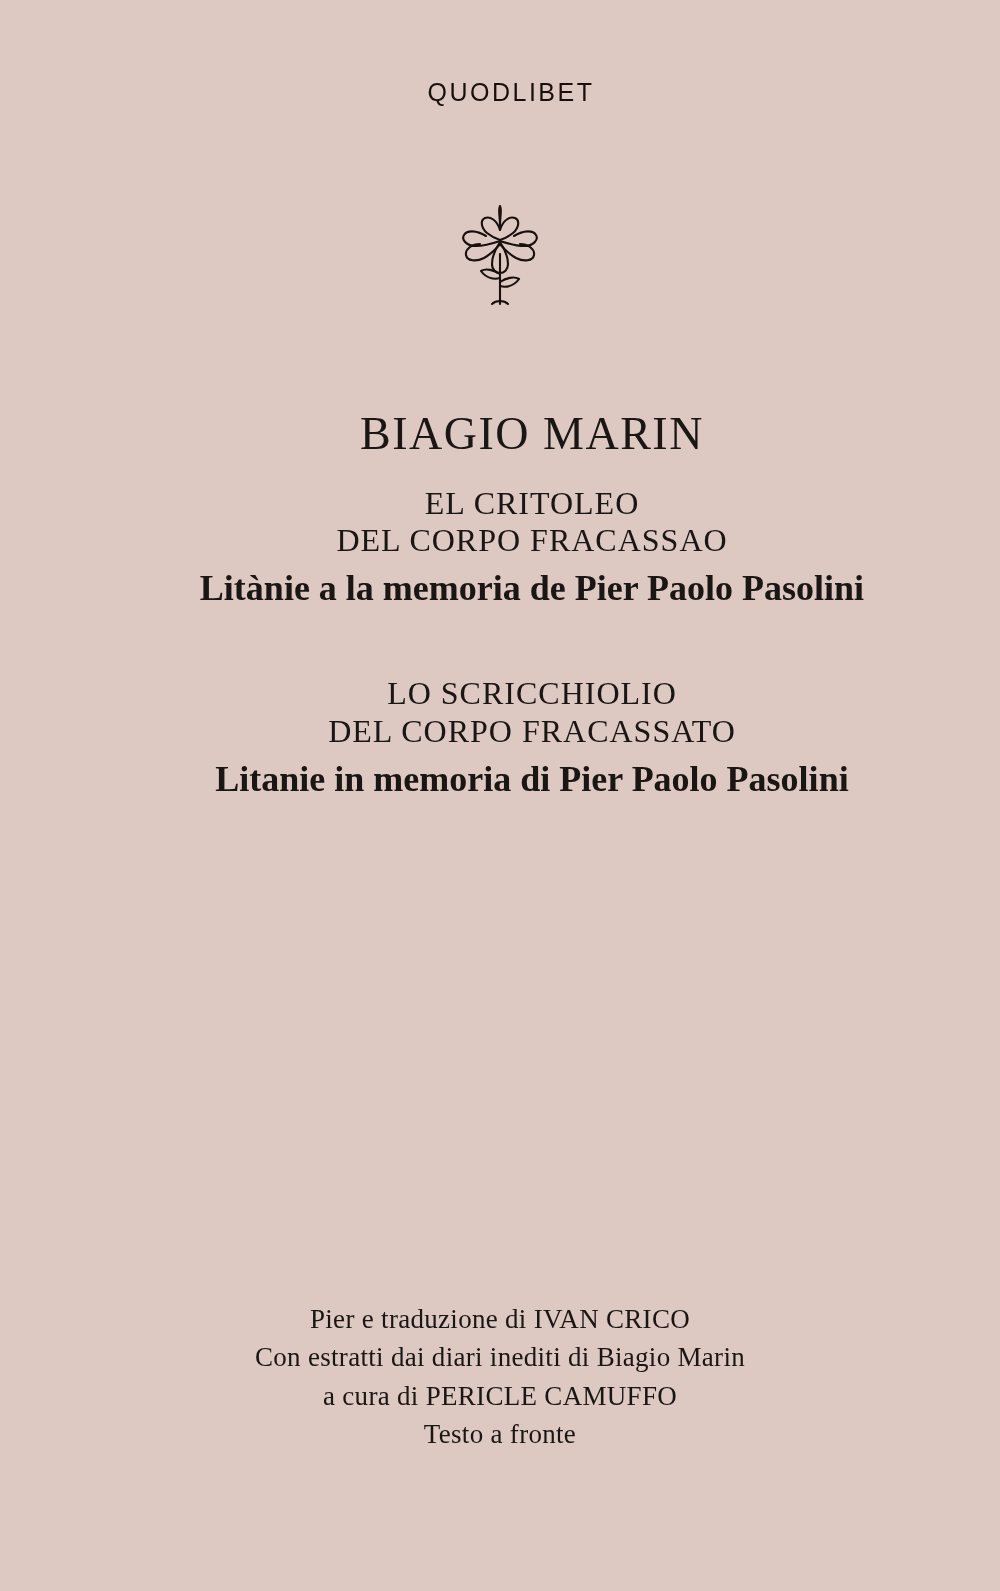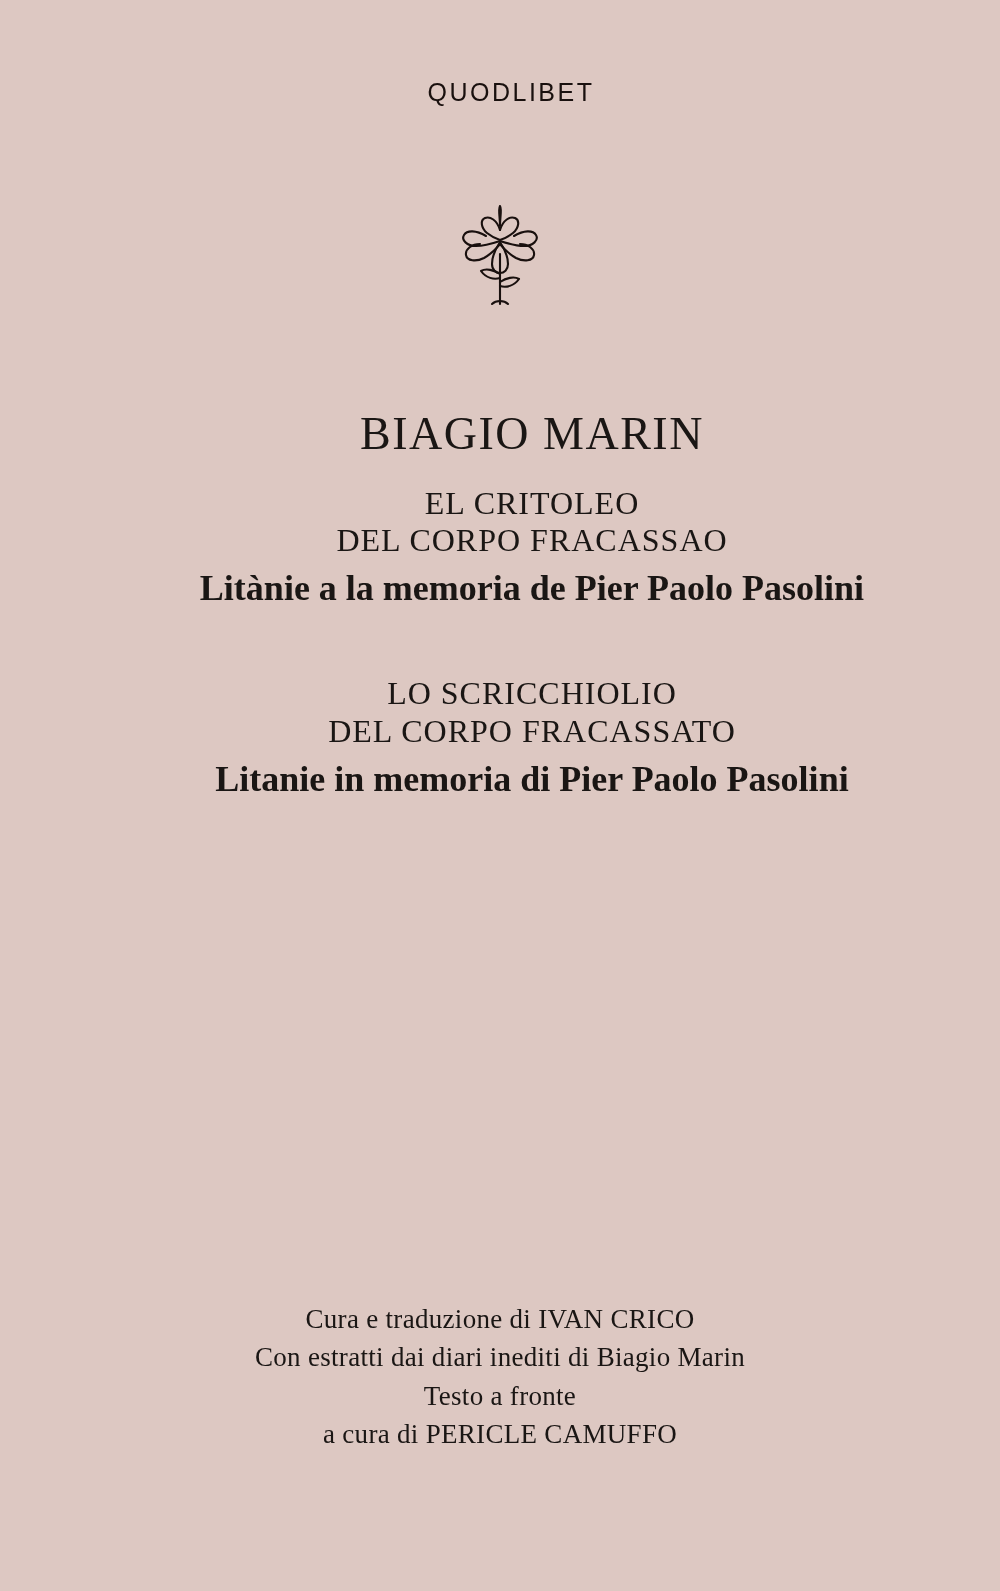--- a/index.html
+++ b/index.html
@@ -123,19 +123,19 @@
     <div class="second-group">
       <div class="main-title">
         <span class="l1">LO SCRICCHIOLIO</span>
         <span class="l2">DEL CORPO FRACASSATO</span>
       </div>
       <div class="subtitle">Litanie in memoria di Pier Paolo Pasolini</div>
     </div>
   </div>
 
   <div class="footer-block">
-    <div>Cura e traduzione di IVAN CRICO</div>
+    <div>Pier e traduzione di IVAN CRICO</div>
     <div>Con estratti dai diari inediti di Biagio Marin</div>
+    <div>a cura di PERICLE CAMUFFO</div>
     <div>Testo a fronte</div>
-    <div>a cura di PERICLE CAMUFFO</div>
   </div>
 
 </div>
 
 </body></html>

